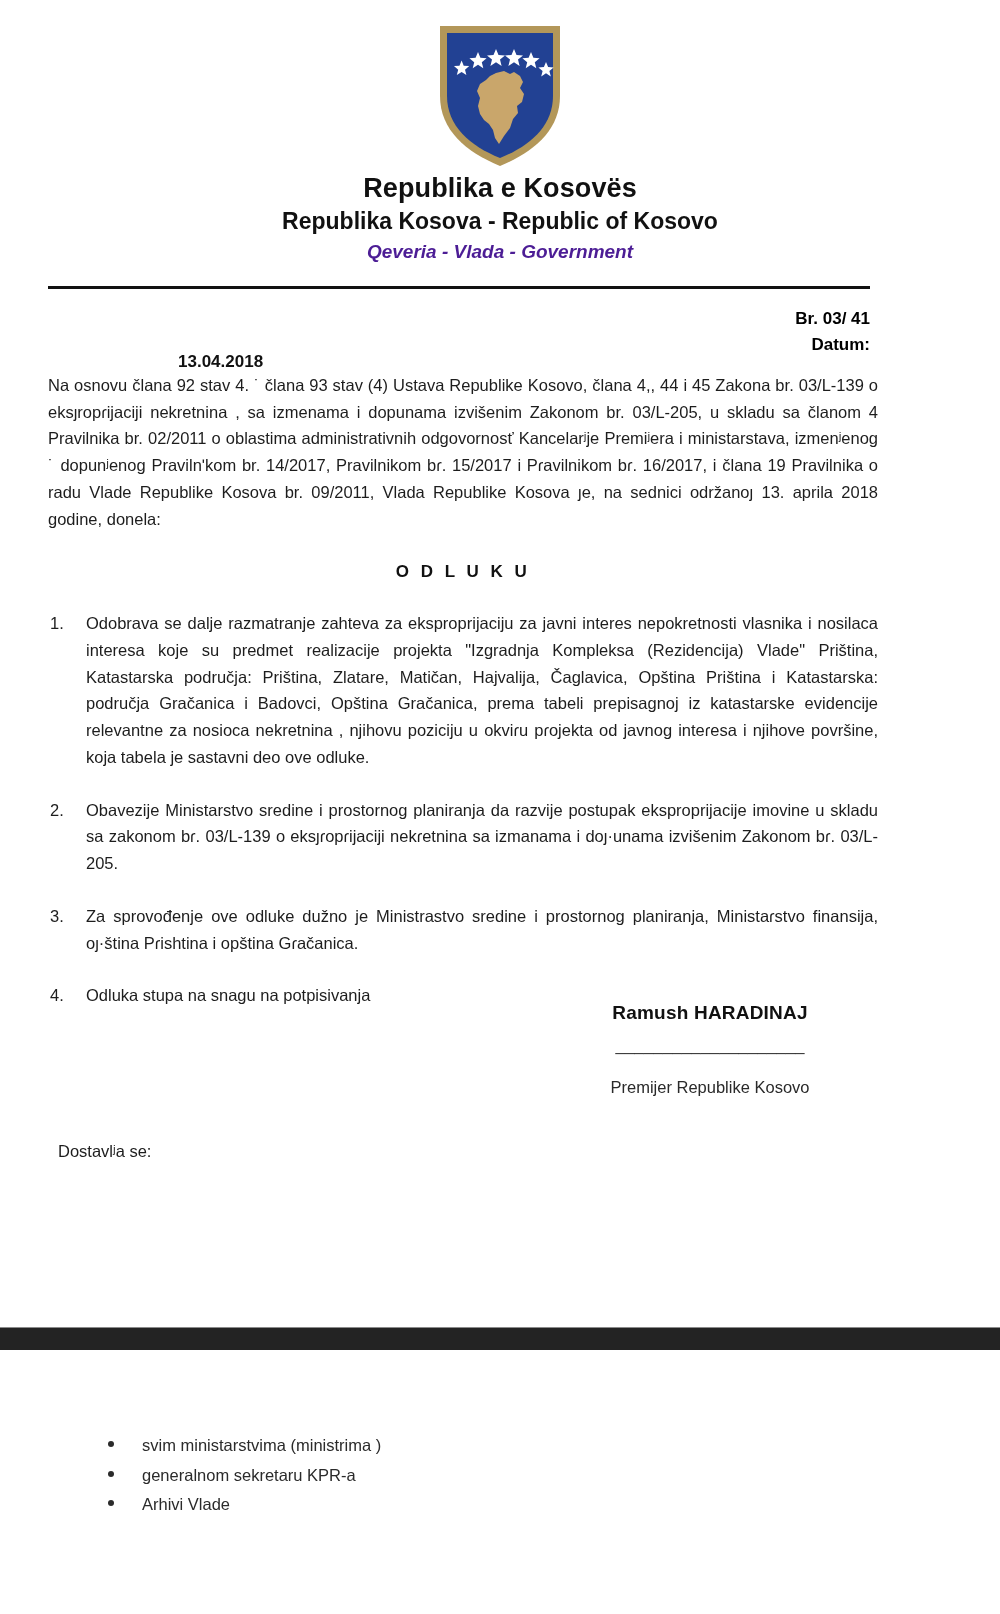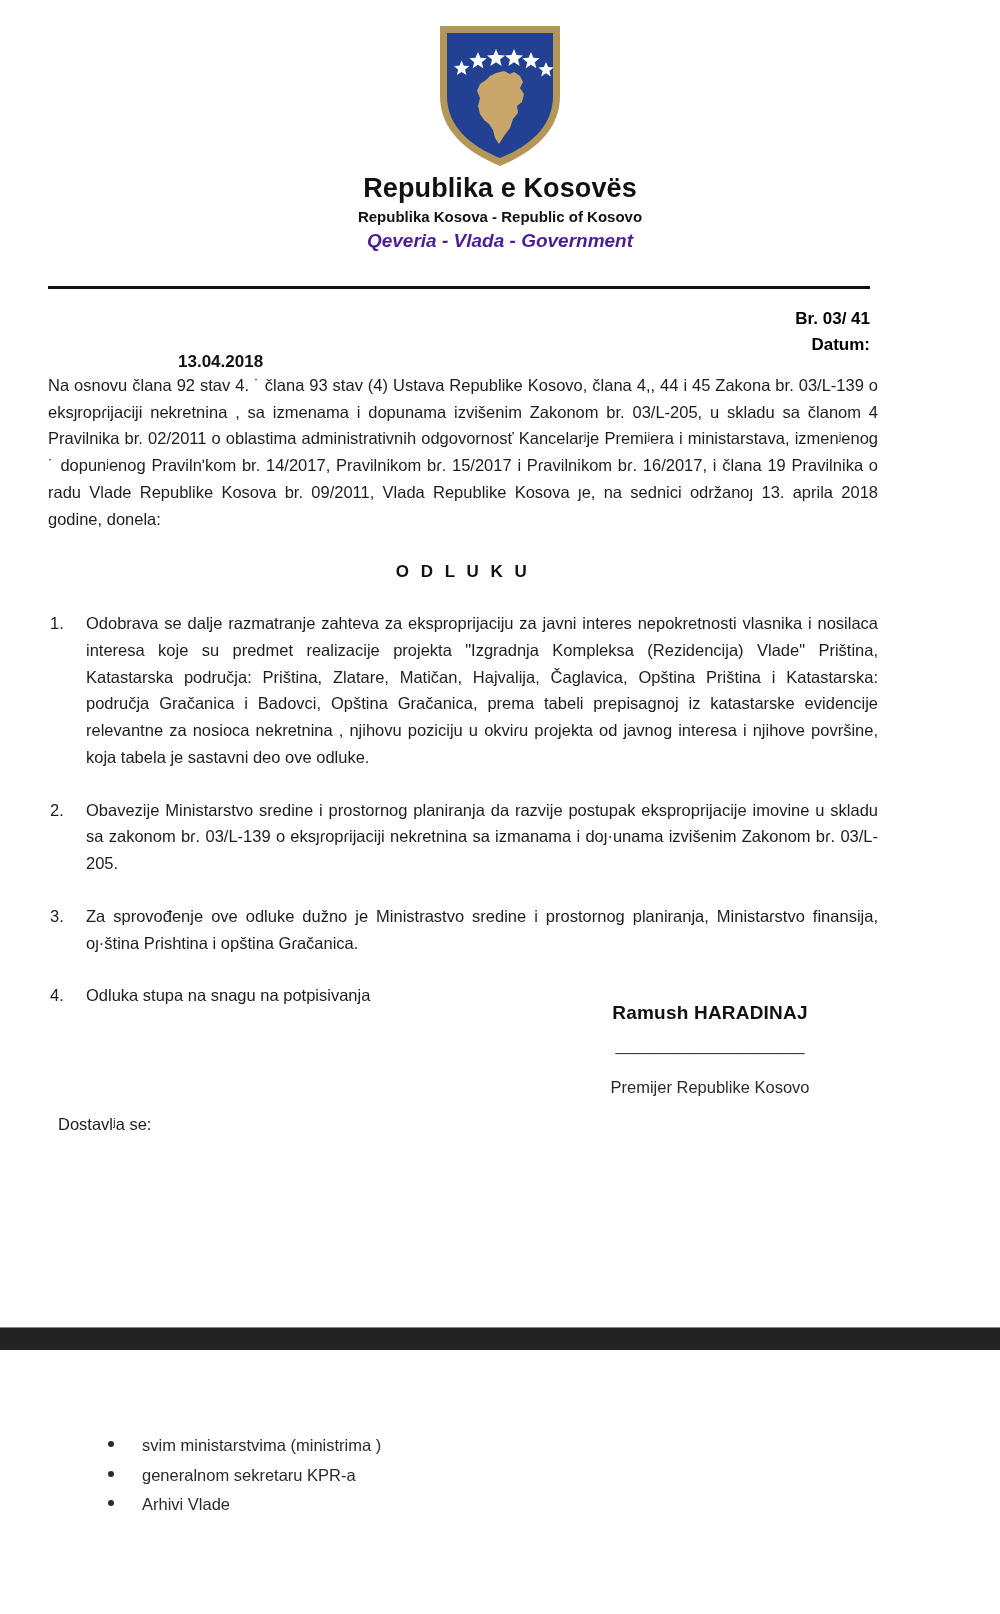--- a/index.html
+++ b/index.html
@@ -47,21 +47,21 @@
     text-align: center;
   }
   .title-1 {
     font-size: 27px;
     font-weight: bold;
     letter-spacing: 0.1px;
     line-height: 1.22;
     color: #111;
   }
   .title-2 {
-    font-size: 15px;
+    font-size: 23px;
     font-weight: bold;
     line-height: 1.3;
     color: #111;
     margin-top: 2px;
   }
   .title-3 {
     font-size: 19px;
     font-weight: bold;
     font-style: italic;
     line-height: 1.3;
@@ -175,21 +175,21 @@
   .sig-role {
     margin-top: 20px;
     font-size: 16.5px;
     color: #2a2a2a;
   }
 
   
   .dostavlja {
     position: absolute;
     left: 58px;
-    top: 1115px;
+    top: 1142px;
     font-size: 16.5px;
     color: #1d1d1d;
   }
 
   
   .dark-bar {
     position: absolute;
     left: 0;
     top: 1327px;
     width: 1000px;

